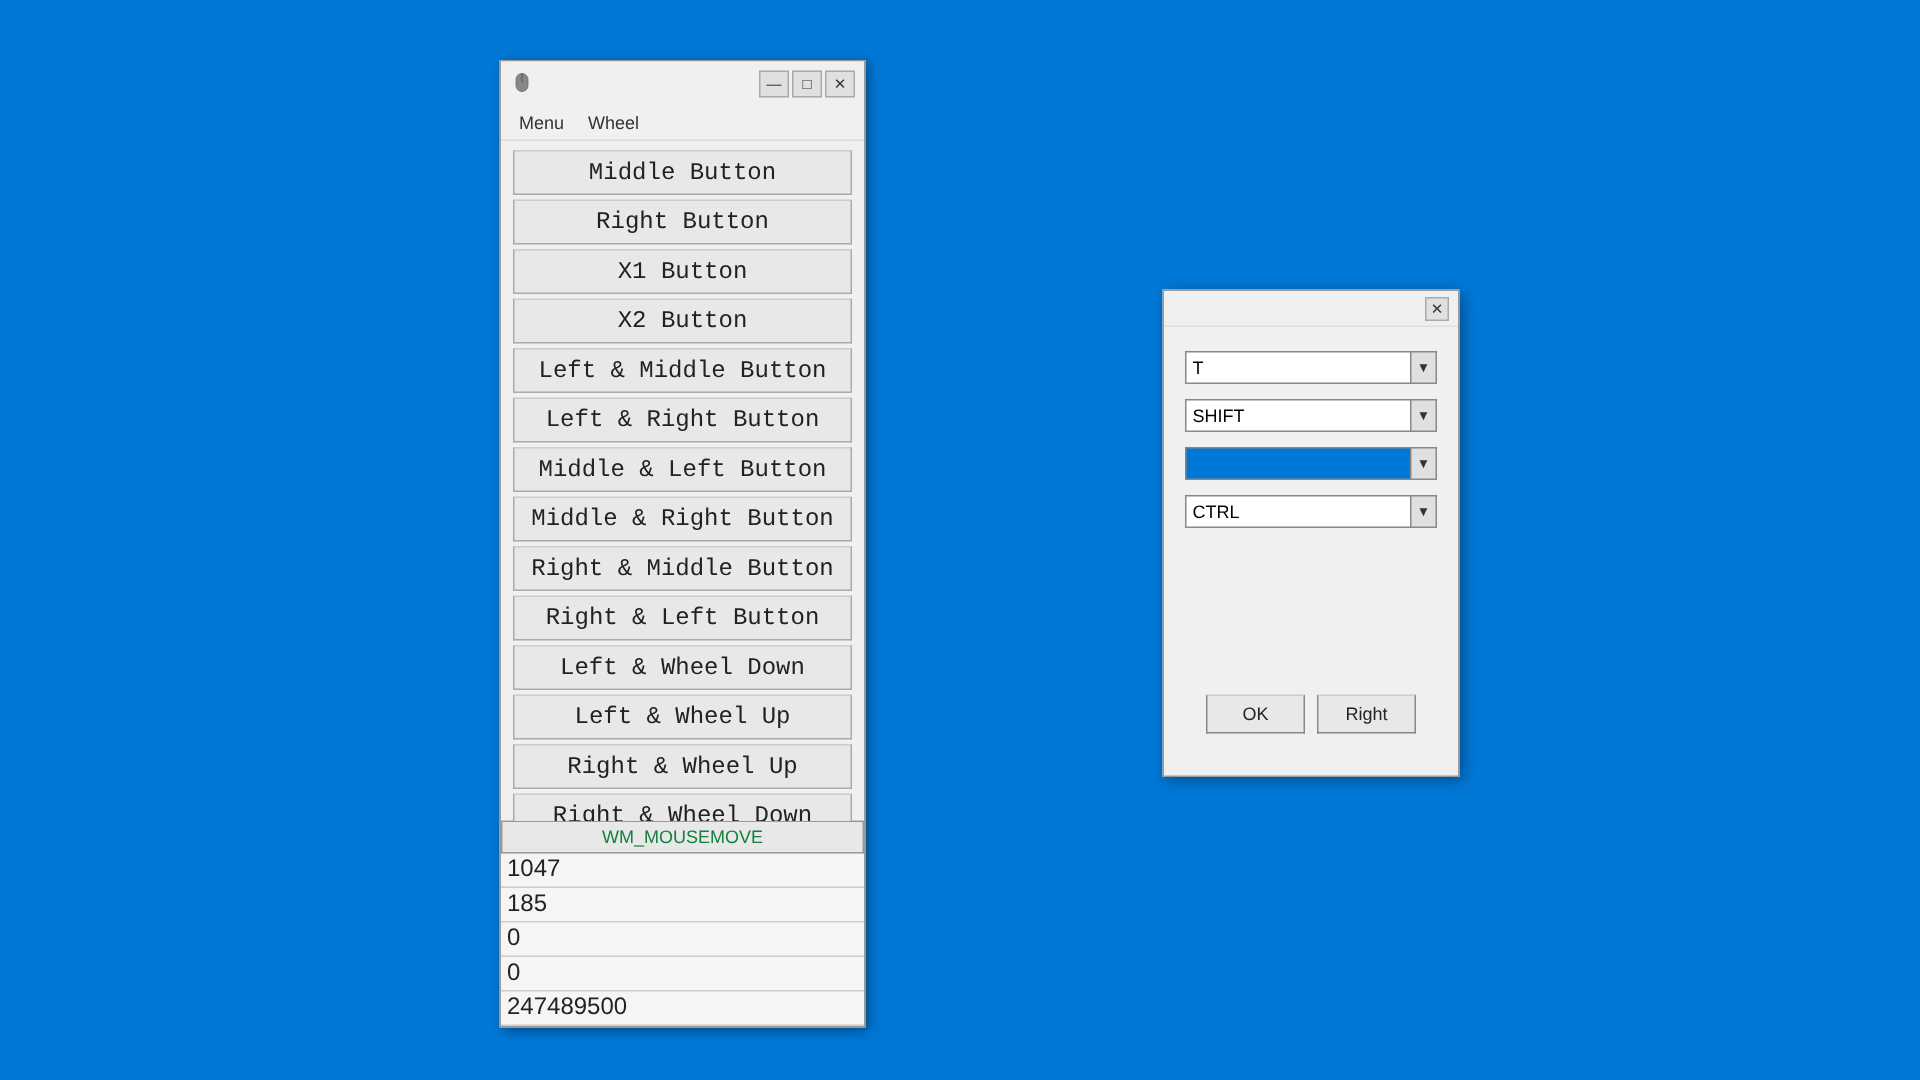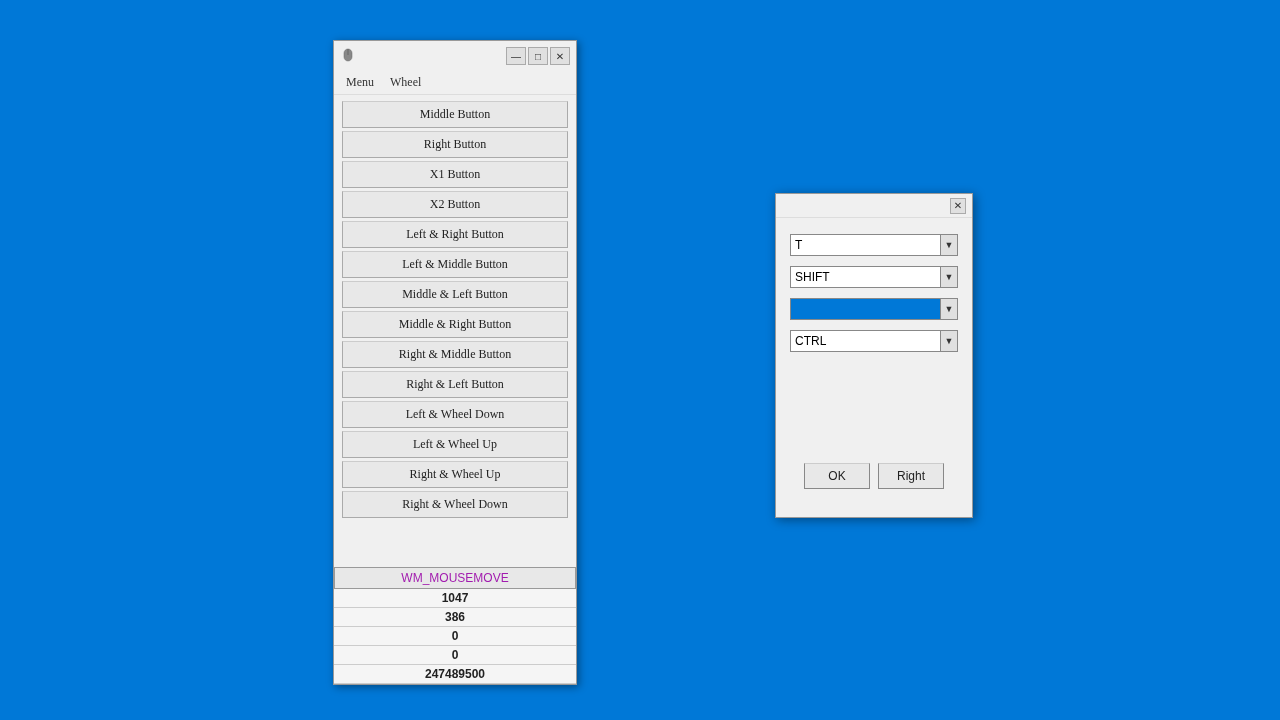--- a/index.html
+++ b/index.html
@@ -61,21 +61,20 @@
       font-size: 10px;
       color: #333;
     }
 
     .menu-bar {
       display: flex;
       gap: 8px;
       padding: 2px 8px;
       background: #f0f0f0;
       border-bottom: 1px solid #ddd;
-      font-family: Liberation Serif, serif;
     }
 
     .menu-item {
       padding: 2px 4px;
       cursor: pointer;
       font-size: 12px;
       color: #333;
     }
 
     .button-list {
@@ -87,55 +86,53 @@
       flex: 1;
     }
 
     .mouse-btn {
       width: 100%;
       padding: 5px 8px;
       background: #e8e8e8;
       border: 1px solid #aaa;
       border-top-color: #ccc;
       cursor: pointer;
-      font-size: 12px;
+      font-size: 16px;
       color: #222;
       text-align: center;
-      font-family: Liberation Serif, serif;
+      font-family: Liberation Mono, monospace;
     }
 
     .status-table {
       border-top: 1px solid #999;
       background: #f5f5f5;
     }
 
     .status-header {
       text-align: center;
       padding: 3px;
       background: #e8e8e8;
       border-bottom: 1px solid #aaa;
       font-size: 12px;
-      color: #a21caf;
+      color: #15803d;
       border: 1px solid #999;
       border-top: none;
     }
 
     .status-row {
       display: flex;
       border-bottom: 1px solid #ccc;
     }
 
     .status-cell {
       flex: 1;
-      text-align: center;
       padding: 2px 4px;
-      font-size: 12px;
+      font-size: 16px;
       color: #222;
       border-right: 1px solid #ccc;
-      font-weight: bold;
     }
 
     .status-cell:last-child {
       border-right: none;
     }
 
     
     .dialog-window {
       position: absolute;
       left: 775px;
@@ -267,39 +264,39 @@
   <div class="menu-bar">
     <span class="menu-item">Menu</span>
     <span class="menu-item">Wheel</span>
   </div>
 
   <div class="button-list">
     <button class="mouse-btn">Middle Button</button>
     <button class="mouse-btn">Right Button</button>
     <button class="mouse-btn">X1 Button</button>
     <button class="mouse-btn">X2 Button</button>
+    <button class="mouse-btn">Left &amp; Middle Button</button>
     <button class="mouse-btn">Left &amp; Right Button</button>
-    <button class="mouse-btn">Left &amp; Middle Button</button>
     <button class="mouse-btn">Middle &amp; Left Button</button>
     <button class="mouse-btn">Middle &amp; Right Button</button>
     <button class="mouse-btn">Right &amp; Middle Button</button>
     <button class="mouse-btn">Right &amp; Left Button</button>
     <button class="mouse-btn">Left &amp; Wheel Down</button>
     <button class="mouse-btn">Left &amp; Wheel Up</button>
     <button class="mouse-btn">Right &amp; Wheel Up</button>
     <button class="mouse-btn">Right &amp; Wheel Down</button>
   </div>
 
   <div class="status-table">
     <div class="status-header">WM_MOUSEMOVE</div>
     <div class="status-row">
       <div class="status-cell">1047</div>
     </div>
     <div class="status-row">
-      <div class="status-cell">386</div>
+      <div class="status-cell">185</div>
     </div>
     <div class="status-row">
       <div class="status-cell">0</div>
     </div>
     <div class="status-row">
       <div class="status-cell">0</div>
     </div>
     <div class="status-row">
       <div class="status-cell">247489500</div>
     </div>

